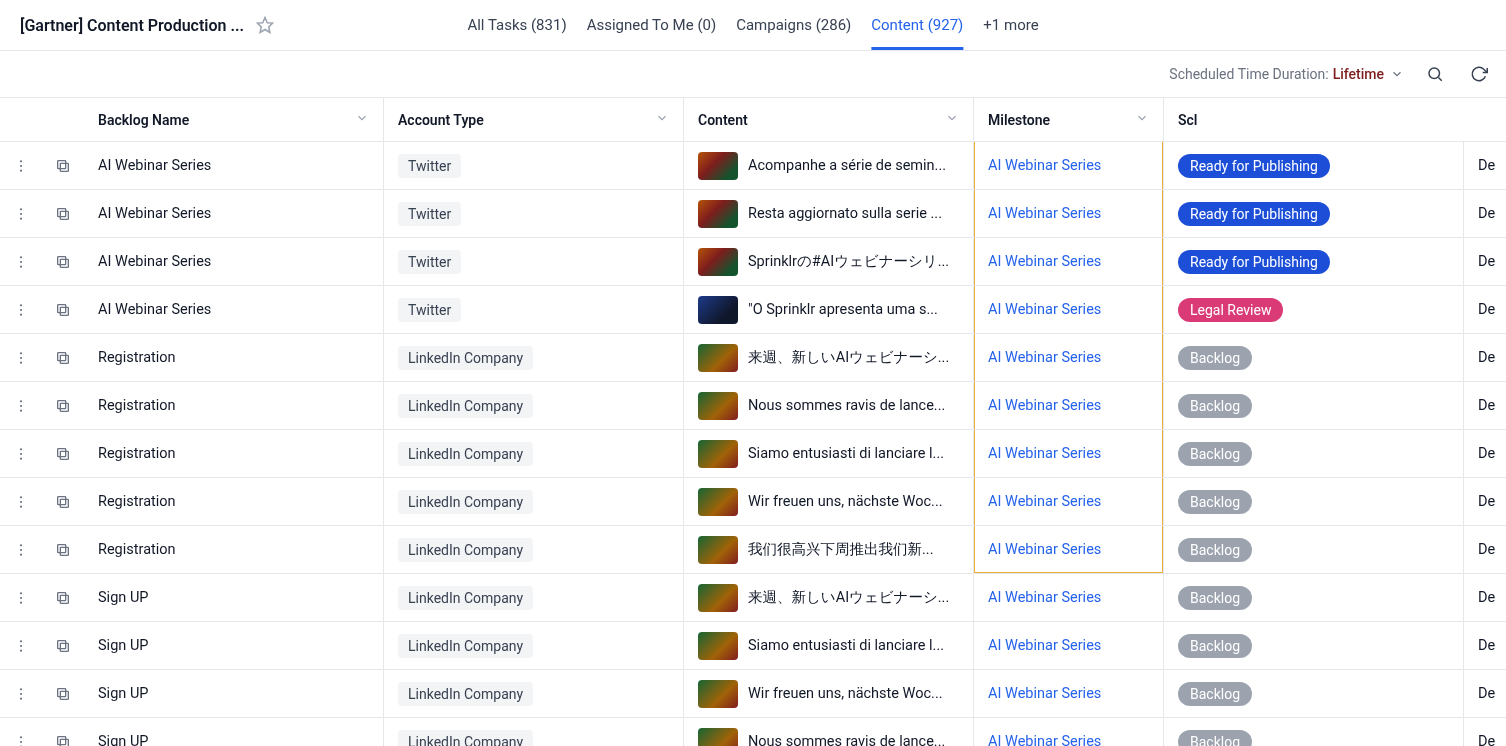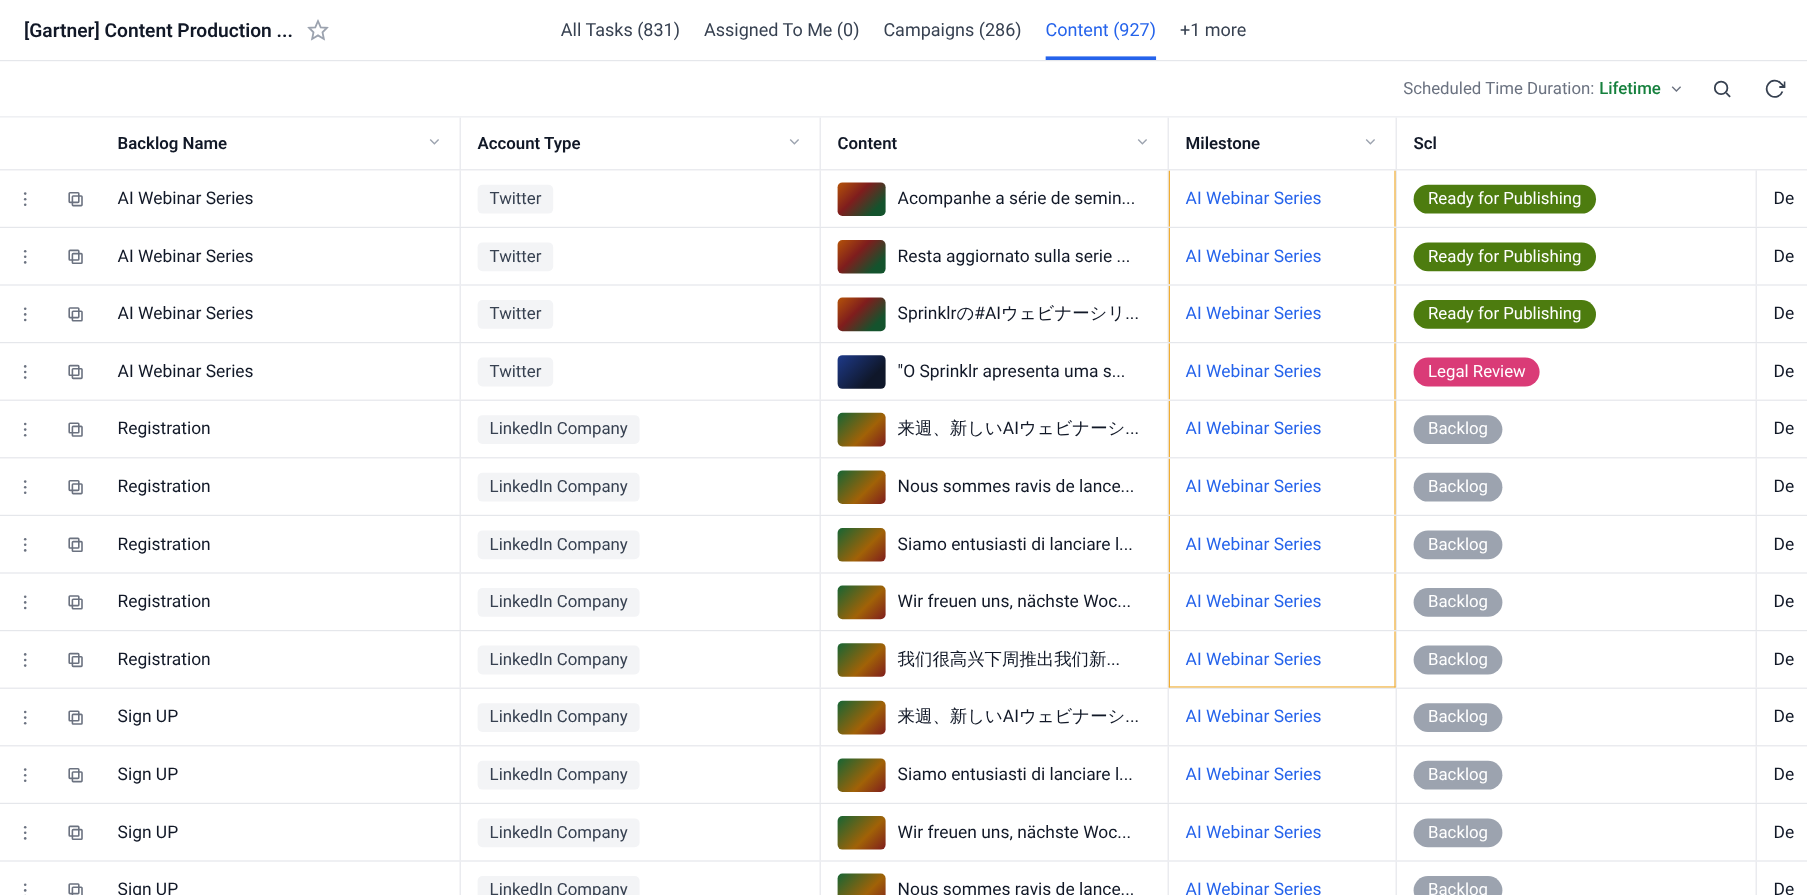--- a/index.html
+++ b/index.html
@@ -71,21 +71,21 @@
   
   .toolbar {
     height: 46px;
     display: flex;
     align-items: center;
     justify-content: flex-end;
     padding: 0 14px 0 20px;
     gap: 18px;
   }
   .duration-label { color: #6b7280; font-size: 14px; }
-  .duration-value { color: #15803d; font-weight: 500; margin-left: 4px; }
+  .duration-value { color: #7f1d1d; font-weight: 500; margin-left: 4px; }
   .icon-btn {
     background: none; border: none; cursor: pointer; color: #374151;
     display: inline-flex; align-items: center; padding: 4px;
   }
 
   
   .table { width: 100%; border-top: 1px solid #e5e7eb; }
   .thead, .trow {
     display: grid;
     grid-template-columns: 42px 42px 300px 300px 290px 190px 300px 42px;
@@ -148,21 +148,21 @@
   .link { color: #2563eb; cursor: pointer; }
 
   .badge {
     padding: 5px 12px;
     border-radius: 999px;
     color: #fff;
     font-size: 14px;
     line-height: 1;
     display: inline-block;
   }
-  .badge-green  { background: #4d7c0f; }
+  .badge-green  { background: #1d4ed8; }
   .badge-pink   { background: #da3b77; }
   .badge-gray   { background: #9ca3af; text-align: center; }
 
   
   .campaign-highlight-head {
     position: relative;
   }
   .campaign-highlight-head::before {
     content:"";
     position:absolute;

